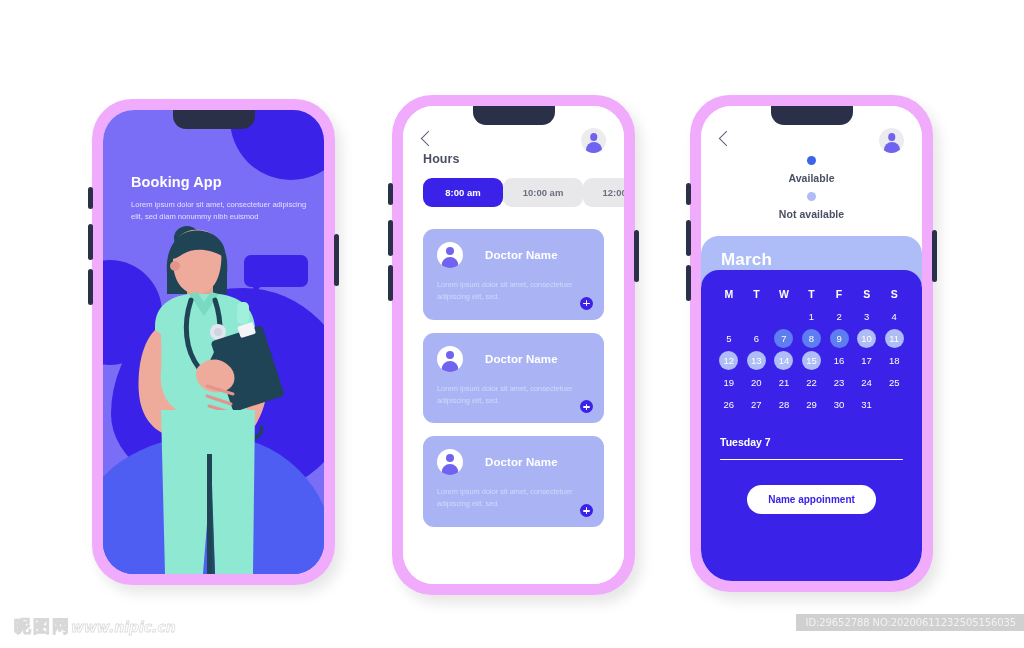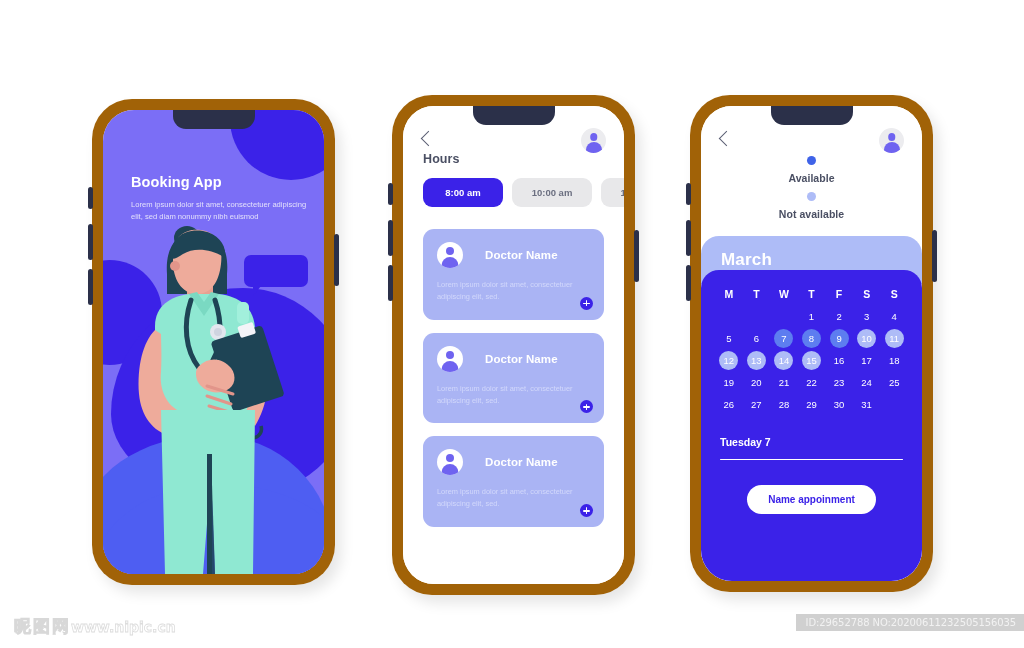--- a/index.html
+++ b/index.html
@@ -12,21 +12,21 @@
     height: 648px;
     position: relative;
     overflow: hidden;
     font-family: "Liberation Sans", sans-serif;
     -webkit-font-smoothing: antialiased;
   }
 
   
   .phone {
     position: absolute;
-    background: #a16207;
+    background: #f0abfc;
     border-radius: 40px;
     box-shadow: 6px 8px 14px rgba(0,0,0,0.10);
   }
   .phone-screen {
     position: absolute;
     left: 11px;
     top: 11px;
     right: 11px;
     bottom: 11px;
     border-radius: 31px;
@@ -176,21 +176,20 @@
   .section-title {
     margin: 0;
     padding: 0 20px;
     font-size: 12.5px;
     font-weight: bold;
     color: #4a4f63;
     letter-spacing: 0.1px;
   }
   .hours-row {
     display: flex;
-    gap: 9px;
     padding: 12px 0 12px 20px;
     overflow: hidden;
   }
   .hour-pill {
     flex: 0 0 auto;
     min-width: 58px;
     padding: 9px 11px;
     border-radius: 9px;
     background: #e8e8ea;
     color: #6b6f80;
@@ -390,20 +389,21 @@
     color: #ffffff;
     -webkit-text-stroke: 1px #d8d8d8;
     font-family: "DejaVu Sans", sans-serif;
     letter-spacing: 2px;
     font-weight: bold;
   }
   .wm-url {
     font-size: 14px;
     color: #ffffff;
     -webkit-text-stroke: 0.8px #dcdcdc;
+    font-style: italic;
     font-weight: bold;
     font-family: "DejaVu Sans", sans-serif;
   }
   .wm-id {
     position: absolute;
     right: 0; bottom: 17px;
     background: #d0d0d0;
     color: #f2f2f2;
     font-size: 10px;
     padding: 3px 8px 3px 10px;

